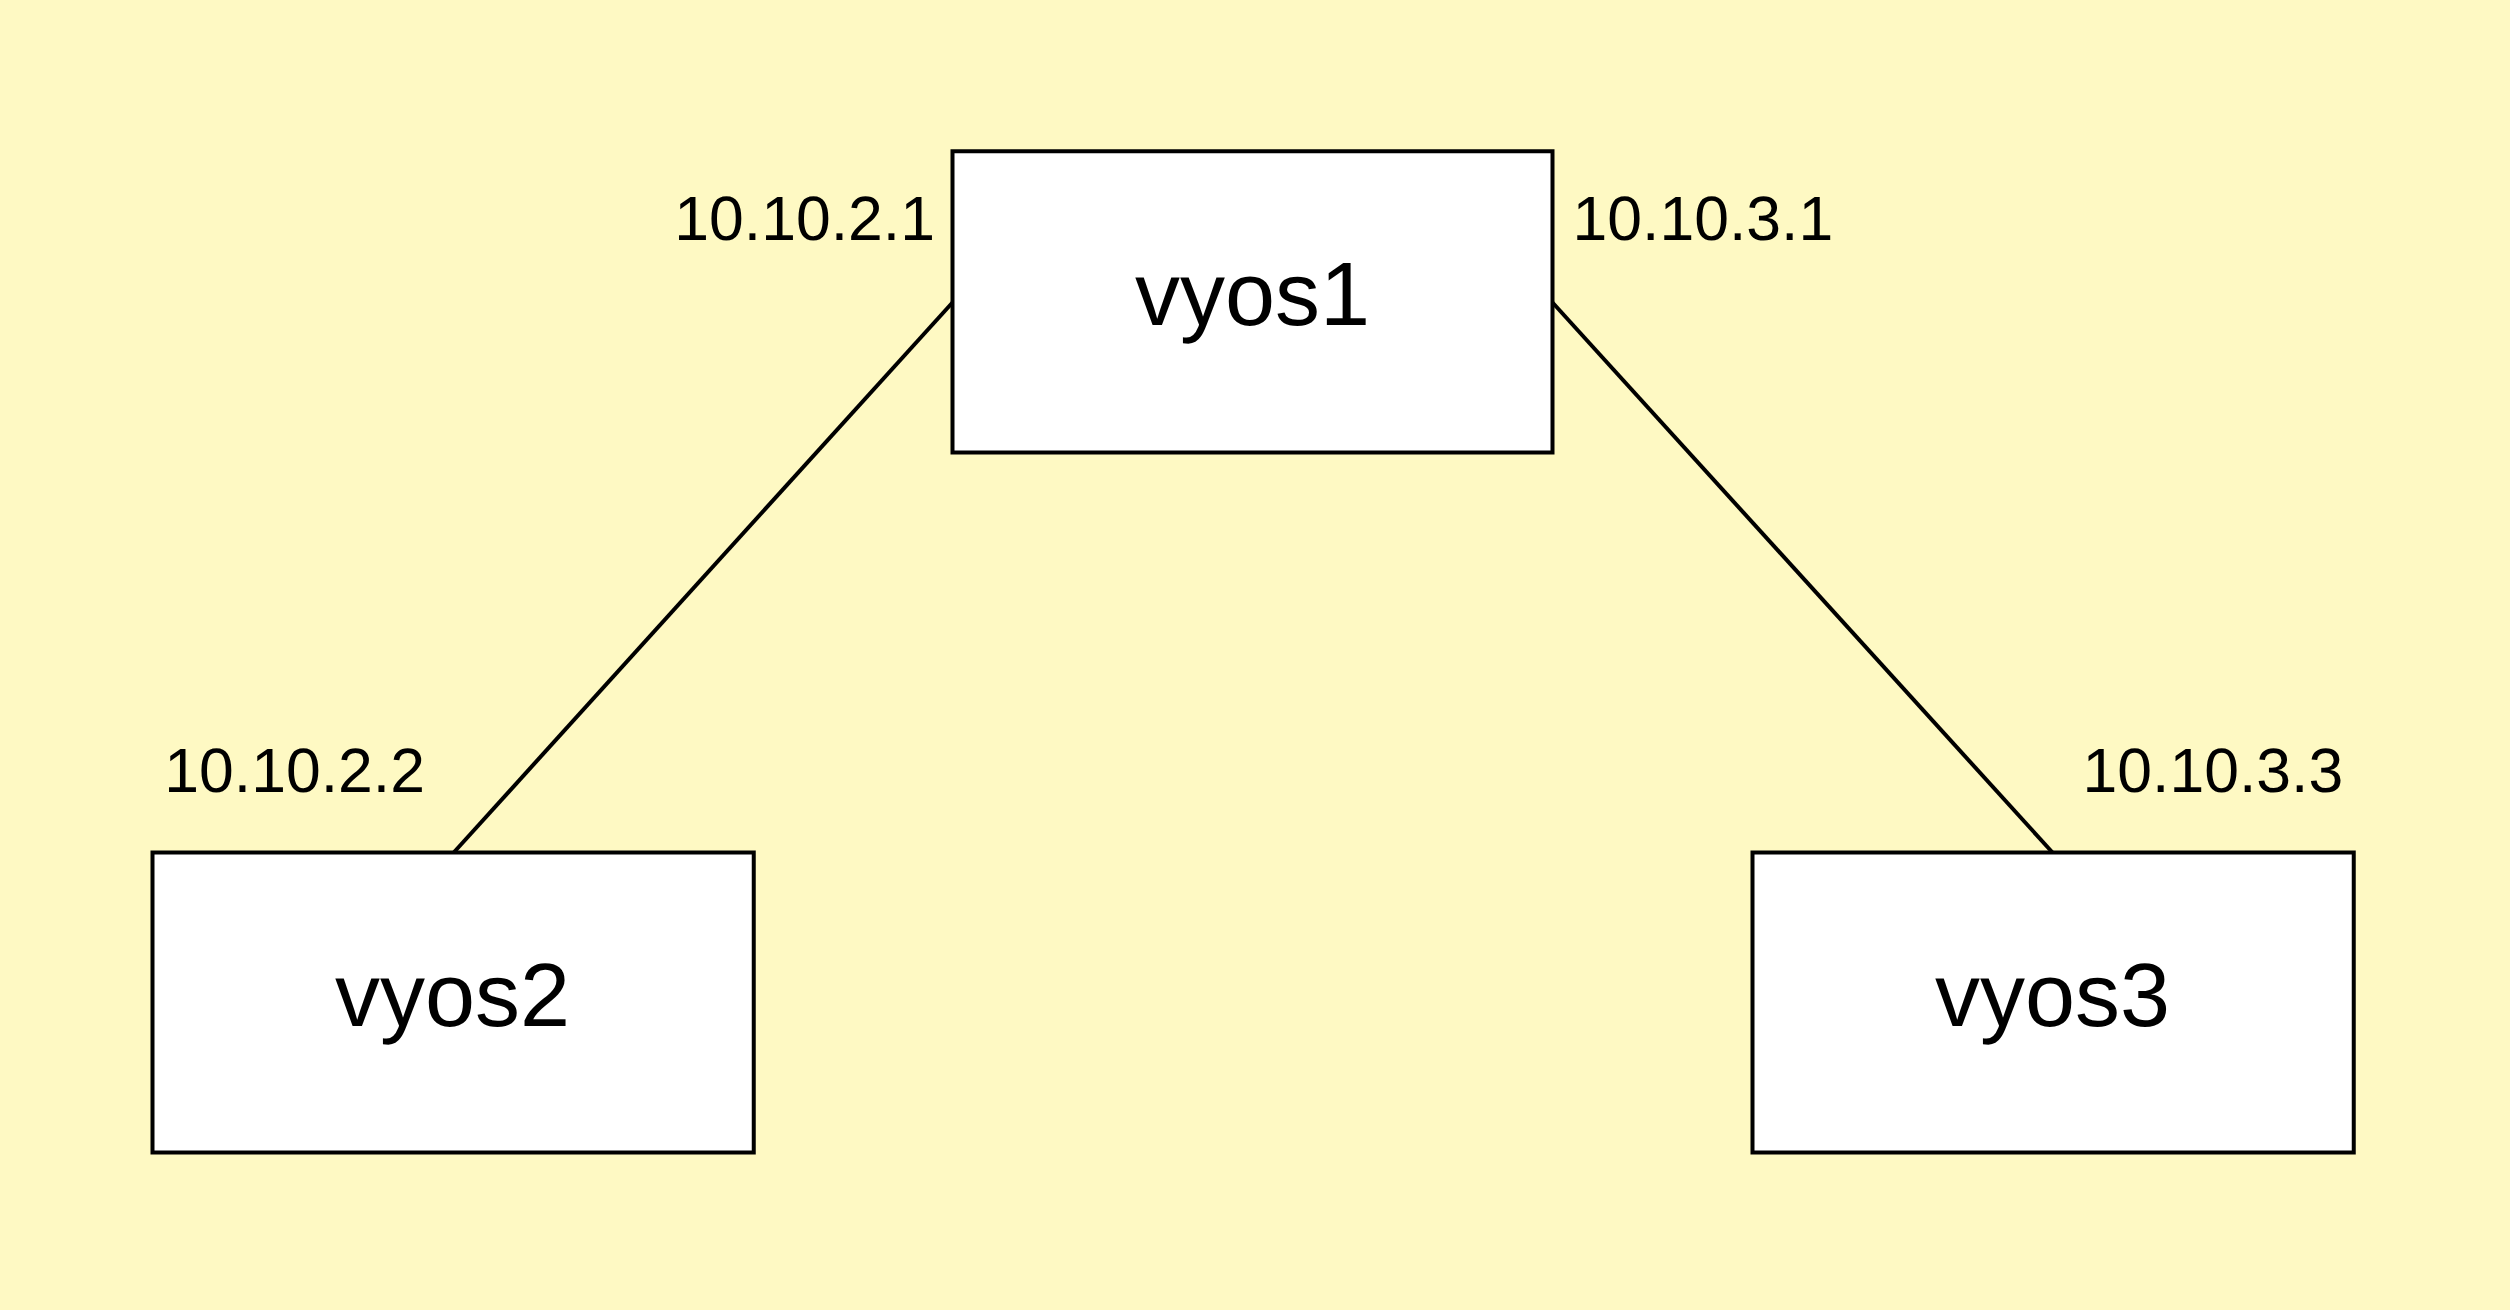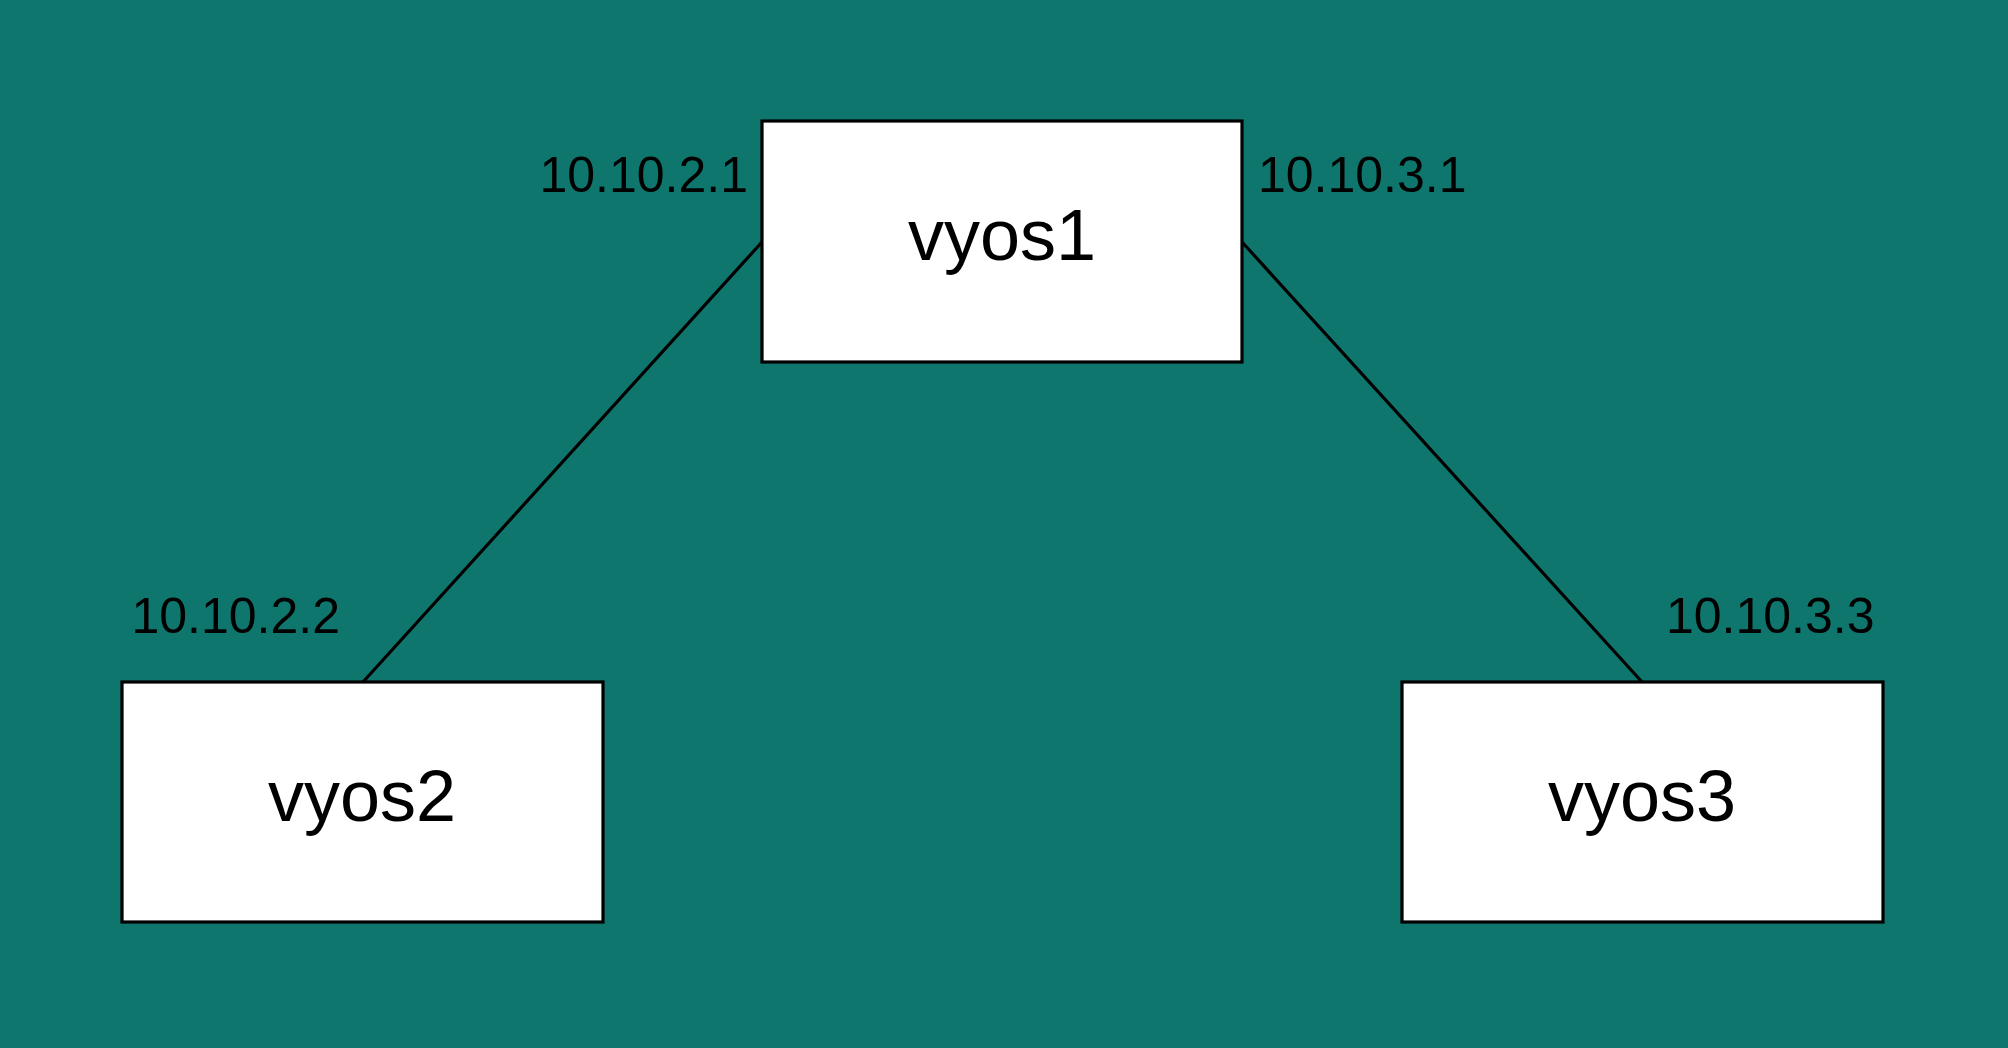--- a/index.html
+++ b/index.html
@@ -51,21 +51,21 @@
     font-size: 50px;
     font-weight: 400;
     dominant-baseline: middle;
   }
   .iface-label.anchor-end   { text-anchor: end; }
   .iface-label.anchor-start { text-anchor: start; }
 </style>
 </head>
 <body>
 
-<div id="diagram-canvas" style="background: #0f766e;">
+<div id="diagram-canvas" style="background: #fef9c3;">
   <svg id="topology-svg" viewBox="0 0 2008 1048" xmlns="http://www.w3.org/2000/svg">
 
     <g>
       <line class="link-line" x1="762" y1="242" x2="363" y2="682" stroke="#000000"></line>
       <line class="link-line" x1="1242" y1="242" x2="1642" y2="682" stroke="#000000"></line>
     </g>
 
     <g>
       <g>
         <rect class="node-box" x="762" y="121" width="480" height="241" stroke="#000000" fill="#ffffff"></rect>

